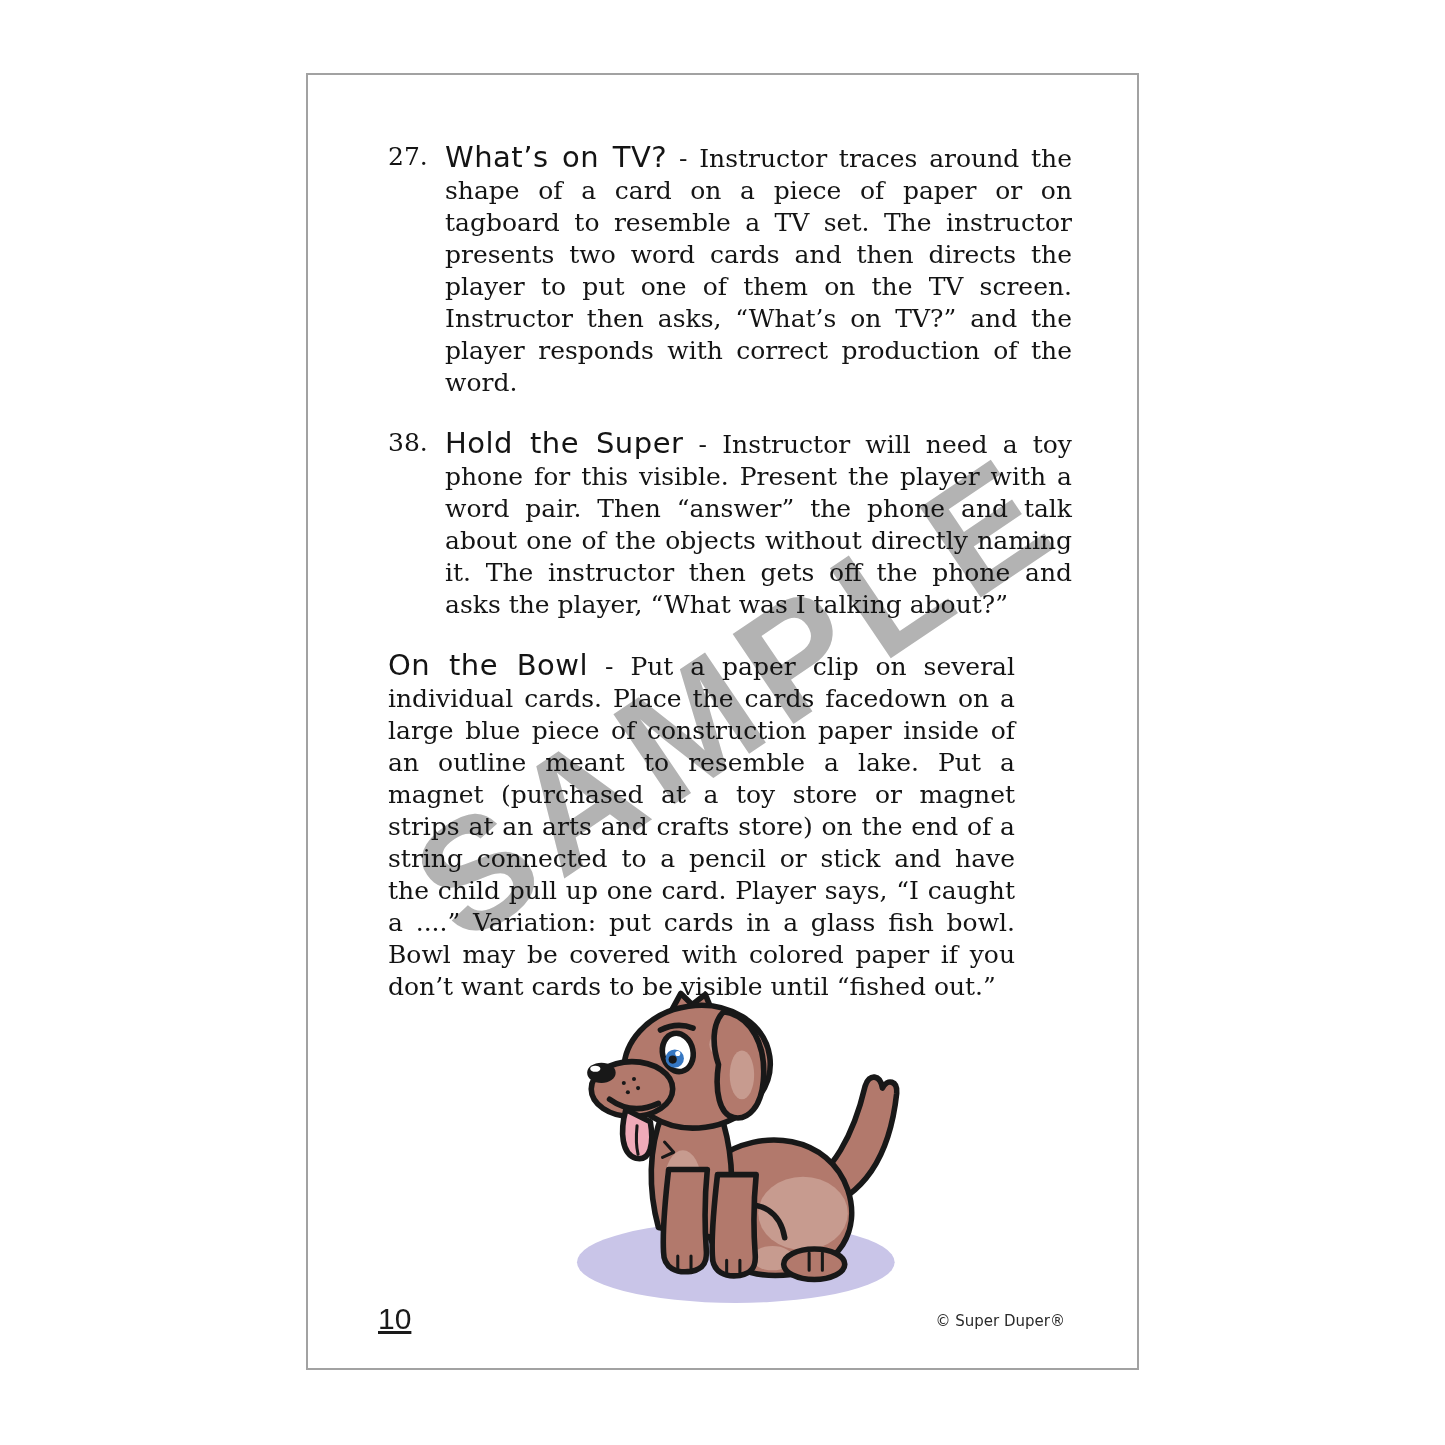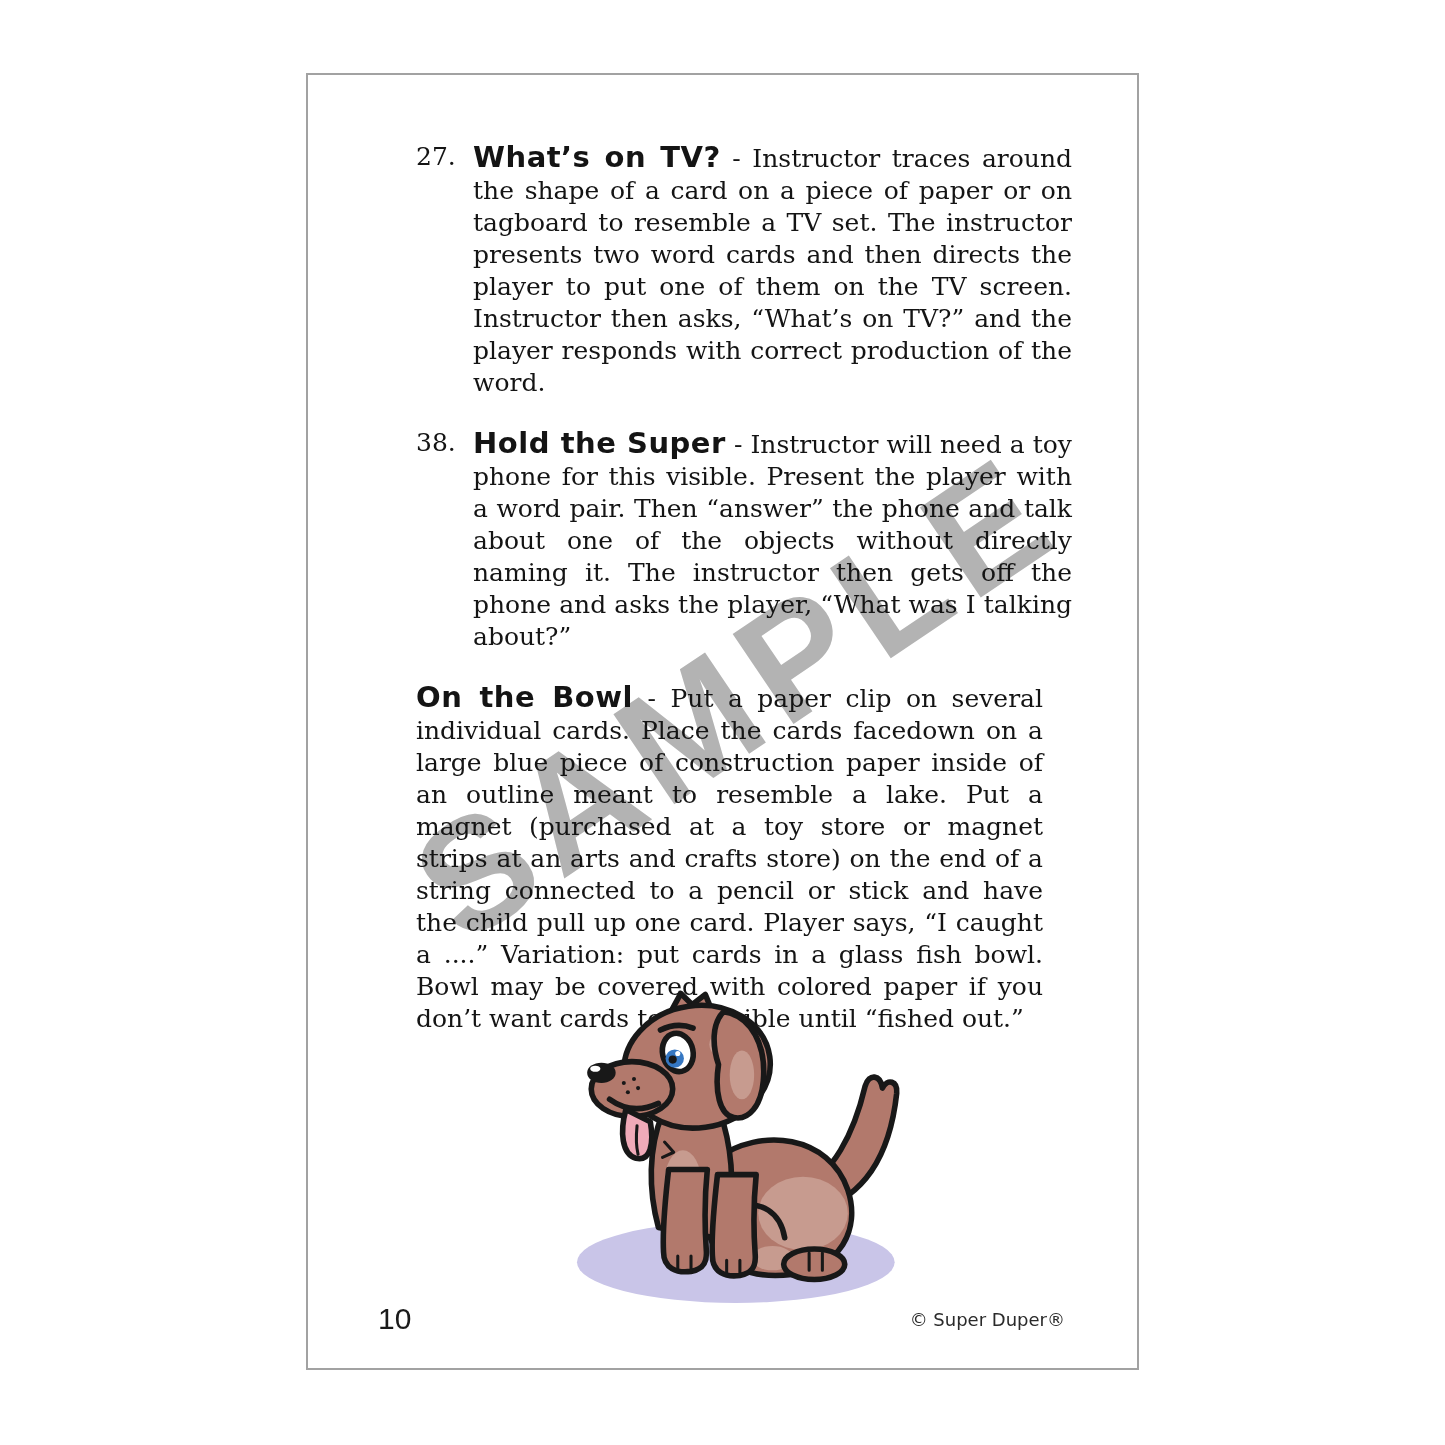--- a/index.html
+++ b/index.html
@@ -5,35 +5,35 @@
   html,body{margin:0;padding:0;background:#ffffff;}
   .canvas{position:relative;width:1445px;height:1445px;background:#ffffff;overflow:hidden;
           font-family:"DejaVu Serif",serif;color:#141414;}
   .page{position:absolute;left:306px;top:73px;width:833px;height:1297px;
         background:#ffffff;border:2px solid #a2a2a2;box-sizing:border-box;}
   .watermark{position:absolute;left:428px;top:622px;z-index:1;
         transform:translate(-50%,-50%) rotate(-34deg);
         font-family:"Liberation Sans",sans-serif;font-weight:700;font-size:158px;
         letter-spacing:12px;color:#b3b3b3;white-space:nowrap;user-select:none;}
   .content{position:absolute;left:80px;top:66px;width:684px;z-index:2;}
-  .item{display:flex;margin-bottom:28px;margin-left:28px;}
+  .item{display:flex;margin-bottom:28px;}
   .num{width:57px;flex:none;font-size:25px;line-height:32px;}
   .body{width:627px;text-align:justify;font-size:25px;line-height:32px;}
-  .title{font-family:"DejaVu Sans",sans-serif;font-weight:700;font-size:29px;
+  .title{font-family:"DejaVu Sans",sans-serif;font-weight:400;font-size:29px;
          letter-spacing:0.5px;white-space:nowrap;}
   .sep{font-size:25px;}
   .dog{position:absolute;left:252px;top:896px;width:372px;height:336px;z-index:2;}
   .dog path,.dog ellipse{stroke:#181818;stroke-width:5.5;stroke-linejoin:round;stroke-linecap:round;}
   .dog .fillonly{stroke:none;}
   .dog .thin{stroke-width:3;fill:none;}
   .dog .line{fill:none;}
   .pagenum{position:absolute;left:70px;bottom:32px;z-index:2;
-           font-family:"Liberation Sans",sans-serif;font-size:30px;color:#1a1a1a;}
+           font-family:"Liberation Sans",sans-serif;font-size:30px;color:#1a1a1a;text-decoration:underline;}
   .copyright{position:absolute;right:72px;bottom:38px;z-index:2;
-           font-family:"DejaVu Sans",sans-serif;font-size:18px;color:#2a2a2a;}
+           font-family:"DejaVu Sans",sans-serif;font-size:15px;color:#2a2a2a;}
 </style>
 </head>
 <body>
 
 <div class="canvas">
   <div class="page">
 
     <div class="watermark">SAMPLE</div>
 
     <div class="content">

